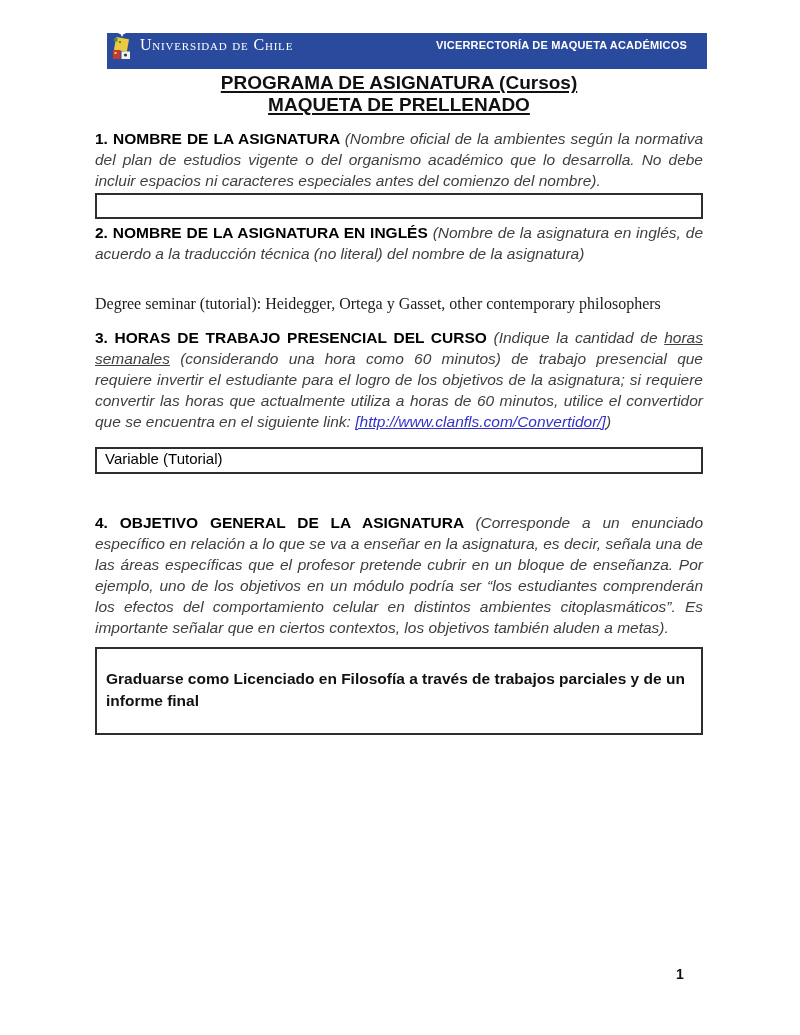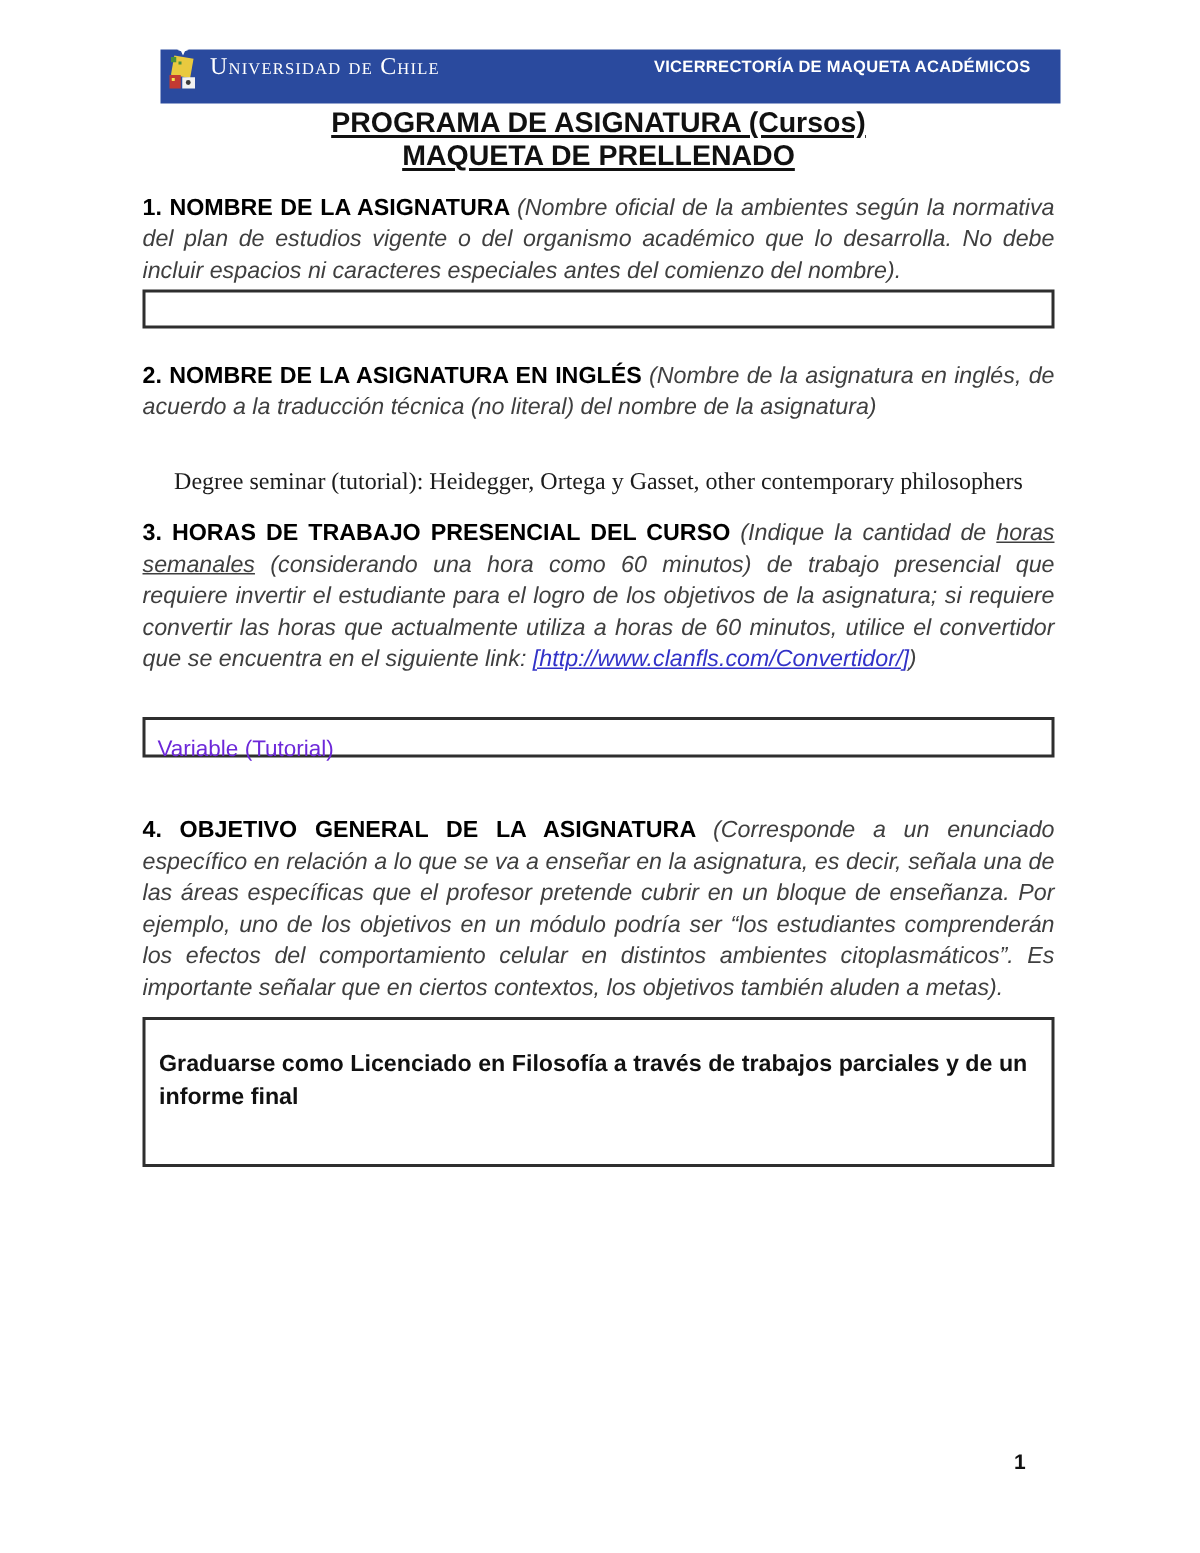--- a/index.html
+++ b/index.html
@@ -34,41 +34,41 @@
   .doc-title .t-line { text-decoration:underline; text-decoration-thickness:2px; text-underline-offset:2px; }
 
   
   .para {
     margin:0; font-size:15.5px; line-height:21px; text-align:justify;
     color:#3f3f3f;
   }
   .para strong { color:#000000; font-style:normal; }
   .para em { font-style:italic; color:#3f3f3f; }
   .s1 { margin-top:12px; }
-  .s2 { margin-top:21px; }
+  .s2 { margin-top:3px; }
   .s3 { margin-top:12px; }
   .s4 { margin-top:38px; }
 
   .u { text-decoration:underline; }
   .link { color:#3232c8; font-style:italic; text-decoration:underline; cursor:pointer; }
 
   
   .answer1 { margin:14px 0 0 0; font-size:16px; line-height:23px; text-align:left; }
   .ans-prefix { font-style:italic; color:#3f3f3f; font-size:15.5px; }
   .serif { font-family:"Liberation Serif", serif; color:#1c1c1c; }
-  .answer2 { margin:28px 0 0 0; font-size:16px; line-height:23px; text-align:center; }
+  .answer2 { margin:28px 0 0 0; font-size:16px; line-height:23px; text-align:left; }
 
   
   .box { border:2px solid #2e2e2e; width:608px; box-sizing:border-box; background:#ffffff; }
   .box-empty { height:26px; margin-top:2px; }
   .box-variable {
-    height:27px; margin-top:28px; padding:10px 8px; font-size:15px;
-    color:#6d28d9; line-height:20px;
+    height:27px; margin-top:15px; padding:0 8px; font-size:15px;
+    color:#000000; line-height:20px;
   }
-  .box-large { height:100px; margin-top:9px; padding:19px 12px 0 9px; }
+  .box-large { height:88px; margin-top:9px; padding:19px 12px 0 9px; }
   .bold-answer { margin:0; font-weight:bold; font-size:15.5px; line-height:22px; color:#111111; text-align:left; }
 
   .page-number {
     position:absolute; left:676px; top:966px; font-weight:bold; font-size:14px; color:#111111;
   }
 </style>
 </head>
 <body>
 
 <div class="page">

